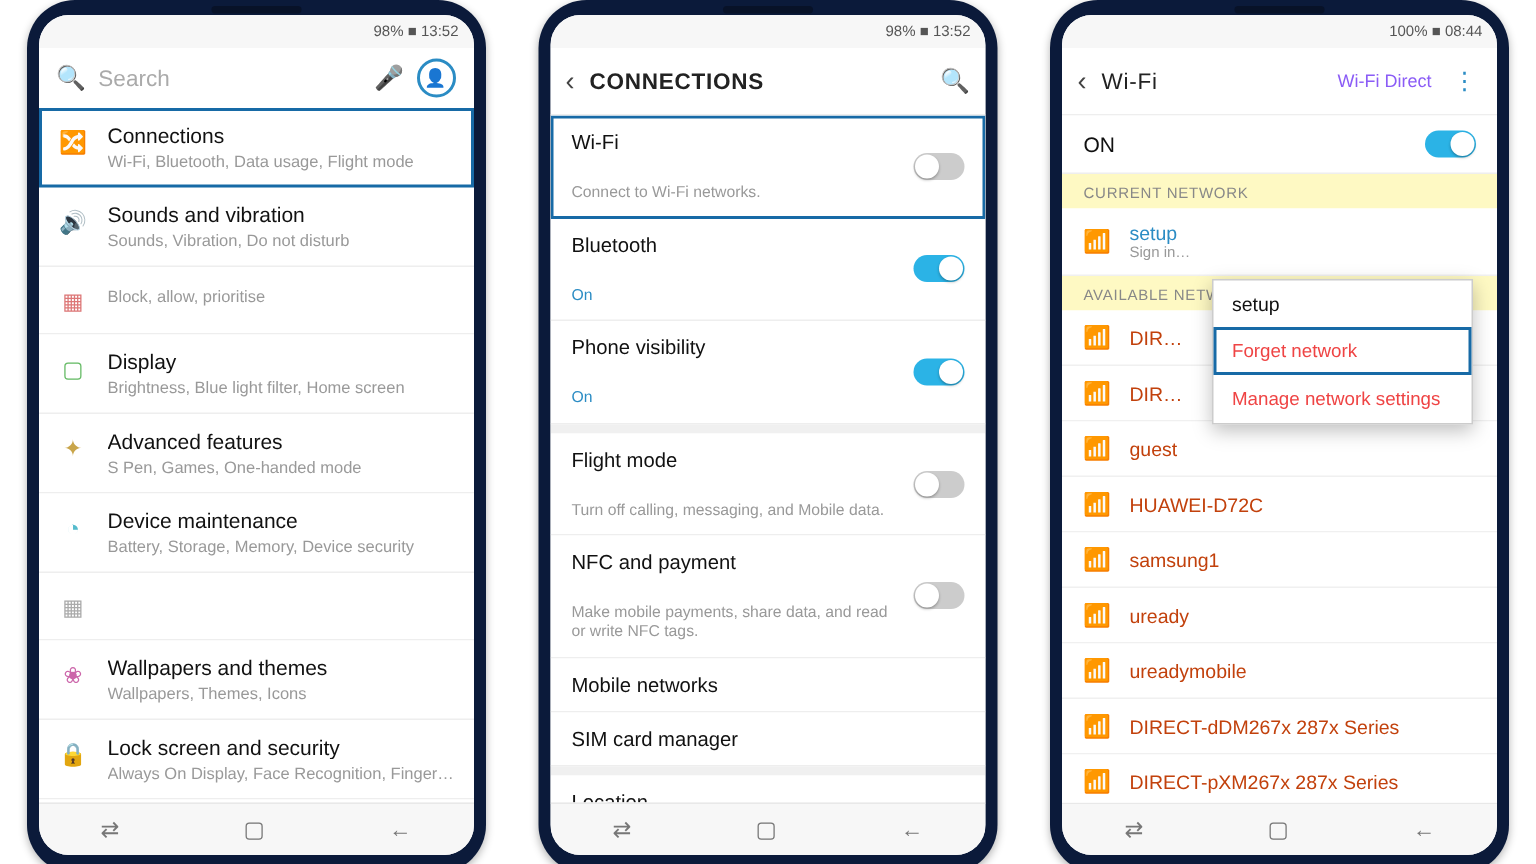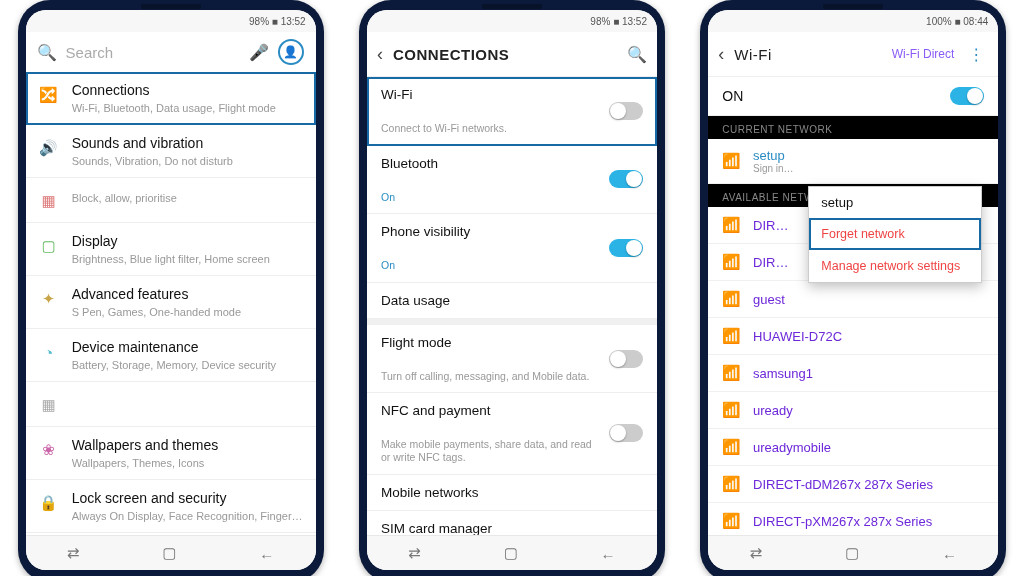--- a/index.html
+++ b/index.html
@@ -40,25 +40,25 @@
   .tog.off::after{left:1px}
   .row2{display:flex;align-items:center;padding:10px 14px;border-bottom:1px solid #eee;gap:10px;background:#fff}
   .row2 .txt2{flex:1}
   .row2 .t{font-size:13.5px;color:#111}
   .row2 .s{font-size:10.5px;color:#999;margin-top:20px;line-height:1.2}
   .row2 .s.on{color:#2b8cc4}
   .gap{height:6px;background:#f0f0f0}
   
   .onbar{display:flex;align-items:center;justify-content:space-between;padding:10px 14px;background:#fff;border-bottom:1px solid #eee}
   .onbar .lbl{font-size:14px;color:#111}
-  .sect{font-size:10px;color:#888;padding:8px 14px 4px;background:#000000;letter-spacing:.5px}
+  .sect{font-size:10px;color:#888;padding:8px 14px 4px;background:#fef9c3;letter-spacing:.5px}
   .net{display:flex;align-items:center;padding:9px 14px;gap:12px;border-bottom:1px solid #f0f0f0;background:#fff}
   .net .wifi{color:#69a8d4;font-size:15px}
   .net .wifi.strong{color:#39c}
-  .net .nm{font-size:13px;color:#6d28d9}
+  .net .nm{font-size:13px;color:#c2410c}
   .net .sm{font-size:10px;color:#999}
   
   .popup{position:absolute;right:16px;top:176px;width:172px;background:#fff;border:1px solid #ccc;box-shadow:0 4px 12px rgba(0,0,0,.25);z-index:9}
   .popup .pttl{font-size:13px;color:#111;padding:8px 12px}
   .popup .pitm{font-size:12.5px;color:#ef4444;padding:9px 12px}
   .popup .phl{outline:2px solid #176aa6;outline-offset:-2px}
   
   .nav{height:34px;display:flex;align-items:center;justify-content:space-around;background:#f7f7f7;border-top:1px solid #e8e8e8}
   .nav span{color:#777;font-size:15px}
   .speaker{position:absolute;top:4px;left:50%;transform:translateX(-50%);width:60px;height:5px;background:#081228;border-radius:3px}
@@ -175,25 +175,20 @@
             </div>
             <div class="tog on"></div>
           </div>
           <div class="row2">
             <div class="txt2">
               <div class="t">Phone visibility</div>
               <div class="s on">On</div>
             </div>
             <div class="tog on"></div>
           </div>
-          <div class="row2">
-            <div class="txt2">
-              <div class="t">Data usage</div>
-            </div>
-          </div>
           <div class="gap"></div>
           <div class="row2">
             <div class="txt2">
               <div class="t">Flight mode</div>
               <div class="s">Turn off calling, messaging, and Mobile data.</div>
             </div>
             <div class="tog off"></div>
           </div>
           <div class="row2">
             <div class="txt2">

